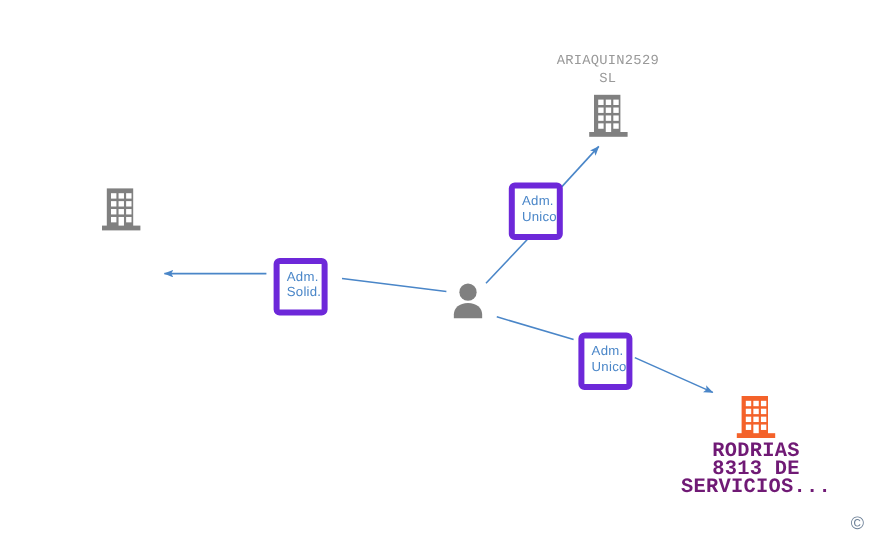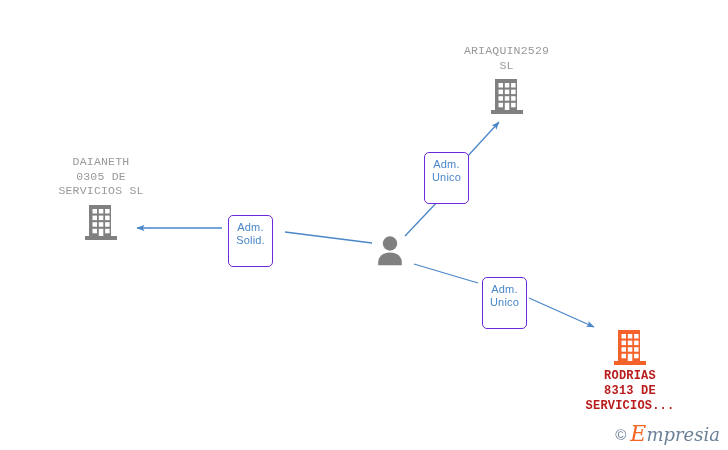--- a/index.html
+++ b/index.html
@@ -41,38 +41,38 @@
     line-height: 14.5px;
     letter-spacing: 0.2px;
     color: #999999;
     white-space: pre-line;
     font-family: Liberation Mono, monospace;
   }
   .node.company-top .caption { margin-bottom: 4px; }
   .node.company-bottom .caption { margin-top: 3px; }
   .node.person .caption { margin-top: 2px; }
   .node.highlight .caption {
-    color: #b91c1c;
+    color: #701a75;
     font-weight: bold;
-    font-size: 12px;
+    font-size: 17px;
     line-height: 15px;
   }
 
   
   .rel-label {
     position: absolute;
     box-sizing: border-box;
-    border: 1px solid #6d28d9;
+    border: 5px solid #6d28d9;
     border-radius: 5px;
     background: #ffffff;
     color: #4a86c8;
     font-size: 11px;
     line-height: 13px;
     text-align: center;
-    padding: 5px 6px 19px 6px;
+    padding: 5px 6px 7px 6px;
     white-space: pre-line;
     letter-spacing: 0.2px;
   }
 
   
   #watermark {
     position: absolute;
     right: 8px;
     bottom: 6px;
     display: flex;
@@ -142,23 +142,20 @@
         <rect x="14.8" y="19.2" width="4.5" height="4.5" fill="#ffffff"></rect>
         <rect x="21.1" y="19.2" width="4.5" height="4.5" fill="#ffffff"></rect>
         <rect x="8.5" y="25.8" width="4.5" height="4.5" fill="#ffffff"></rect>
         <rect x="14.8" y="25.8" width="4.5" height="7.2" fill="#ffffff"></rect>
         <rect x="21.1" y="25.8" width="4.5" height="4.5" fill="#ffffff"></rect>
       </svg>
     </span>
   </div>
 
   <div class="node company-top" style="left:30px; top:155px; width:142px;">
-    <div class="caption">DAIANETH
-0305 DE
-SERVICIOS  SL</div>
     <span class="glyph">
       <svg width="34" height="38" viewBox="0 0 34 38" xmlns="http://www.w3.org/2000/svg">
         <rect x="5" y="2" width="22" height="32" fill="#808080"></rect>
         <rect x="1" y="33" width="32" height="4" fill="#808080"></rect>
         <rect x="8.5" y="6" width="4.5" height="4.5" fill="#ffffff"></rect>
         <rect x="14.8" y="6" width="4.5" height="4.5" fill="#ffffff"></rect>
         <rect x="21.1" y="6" width="4.5" height="4.5" fill="#ffffff"></rect>
         <rect x="8.5" y="12.6" width="4.5" height="4.5" fill="#ffffff"></rect>
         <rect x="14.8" y="12.6" width="4.5" height="4.5" fill="#ffffff"></rect>
         <rect x="21.1" y="12.6" width="4.5" height="4.5" fill="#ffffff"></rect>
@@ -209,16 +206,15 @@
 Unico</div>
 
   <div class="rel-label" style="left:228px; top:215px; width:45px;">Adm.
 Solid.</div>
 
   <div class="rel-label" style="left:482px; top:277px; width:45px;">Adm.
 Unico</div>
 
   <div id="watermark">
     <span class="copy">©</span>
-    <span class="brand"><span class="cap">E</span><span>mpresia</span></span>
   </div>
 
 </div>
 
 </body></html>

